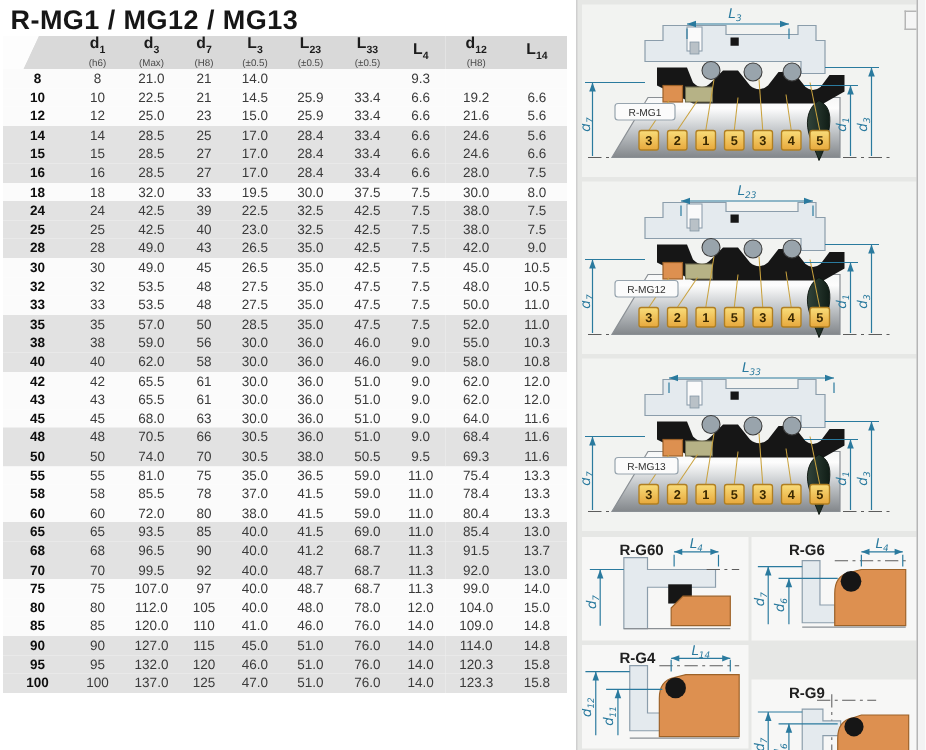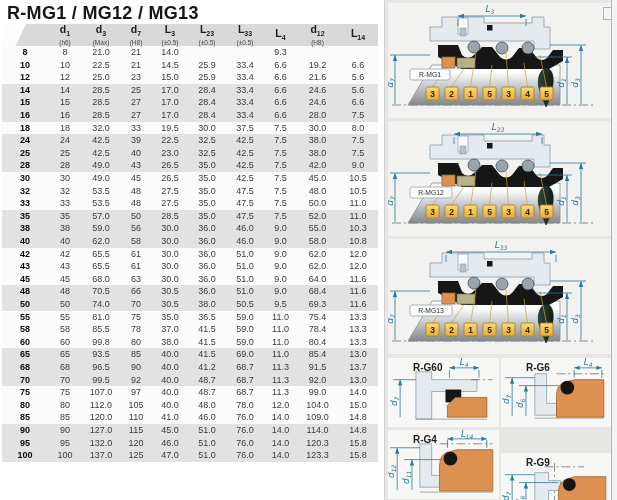--- a/index.html
+++ b/index.html
@@ -390,21 +390,21 @@
           <td>37.0</td>
           <td>41.5</td>
           <td>59.0</td>
           <td>11.0</td>
           <td>78.4</td>
           <td>13.3</td>
         </tr>
         <tr class="lite">
           <td class="first">60</td>
           <td>60</td>
-          <td>99.8</td>
+          <td>72.0</td>
           <td>80</td>
           <td>38.0</td>
           <td>41.5</td>
           <td>59.0</td>
           <td>11.0</td>
           <td>80.4</td>
           <td>13.3</td>
         </tr>
         <tr class="band">
           <td class="first">65</td>

